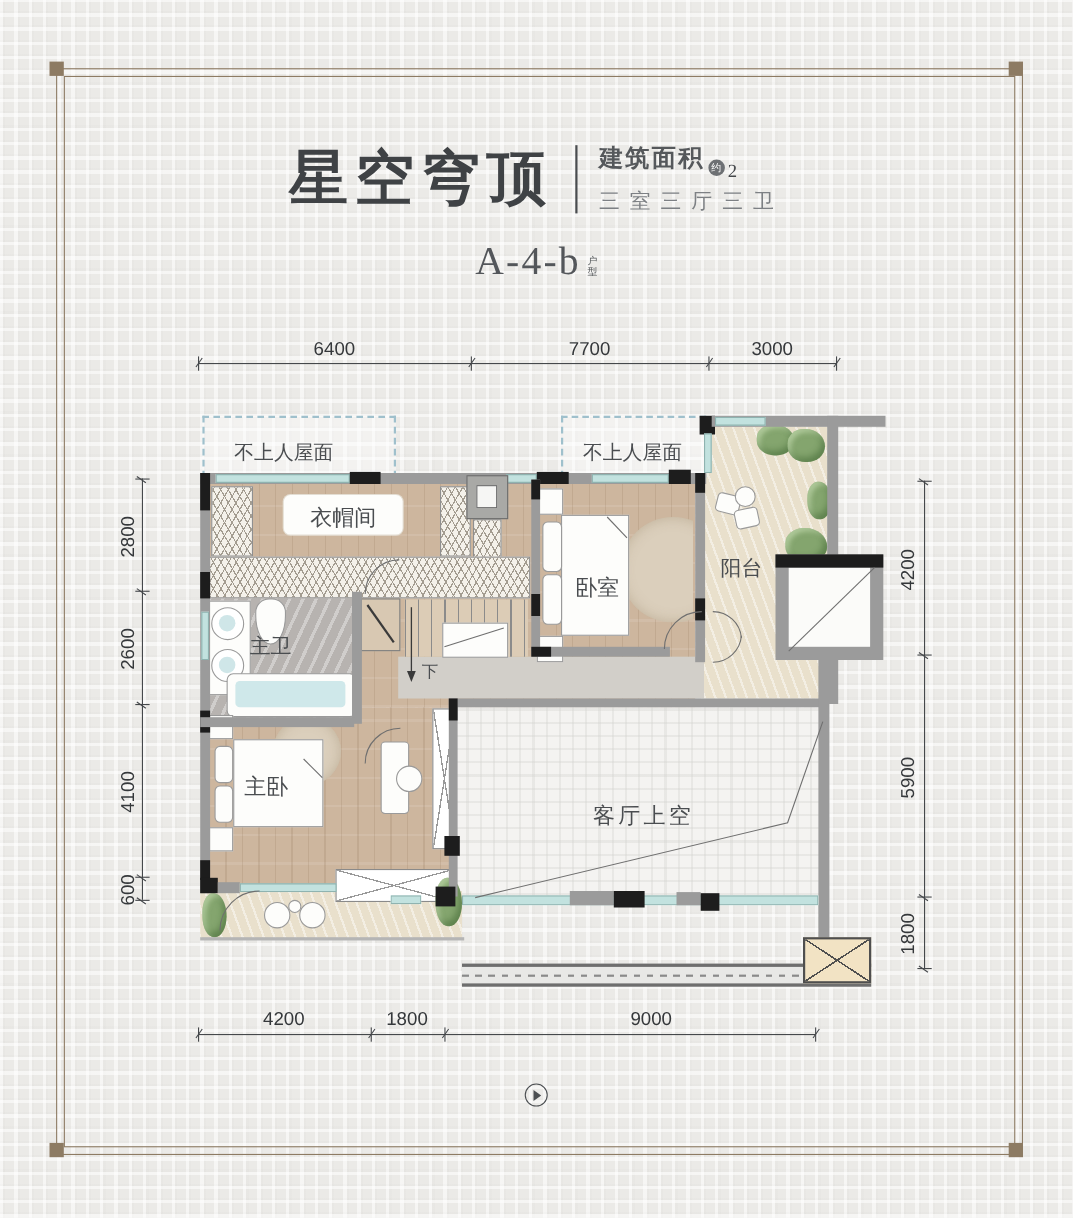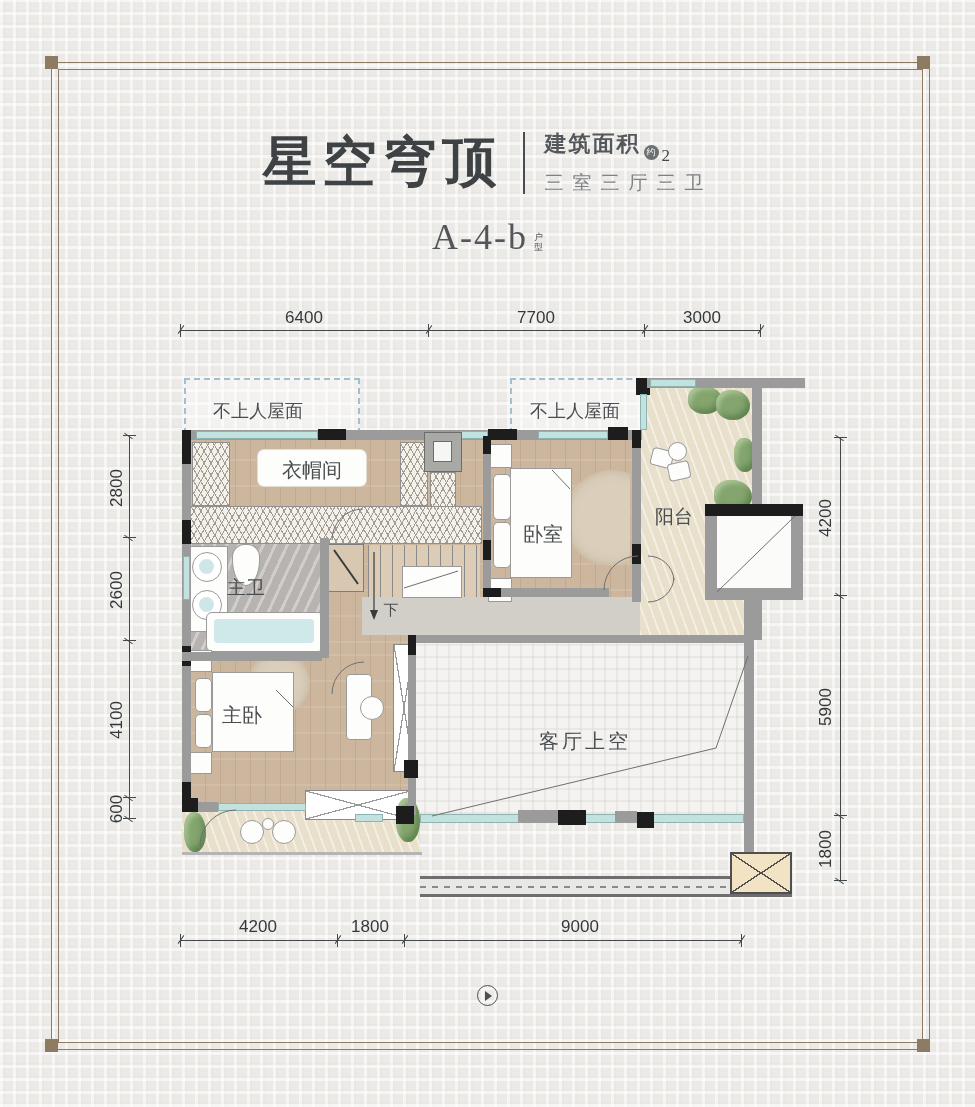--- a/index.html
+++ b/index.html
@@ -272,21 +272,21 @@
   <div class="abs dnum rot" style="left:776px;top:697px;">5900</div>
   <div class="abs dnum rot" style="left:776px;top:839px;">1800</div>
 
   <div class="abs dline" style="left:180px;top:940px;width:561px;height:1px;"></div>
   <div class="abs tkv" style="left:180px;top:934px;"></div>
   <div class="abs tkv" style="left:337px;top:934px;"></div>
   <div class="abs tkv" style="left:404px;top:934px;"></div>
   <div class="abs tkv" style="left:741px;top:934px;"></div>
   <div class="abs dnum" style="left:208px;top:917px;">4200</div>
   <div class="abs dnum" style="left:320px;top:917px;">1800</div>
-  <div class="abs dnum" style="left:530px;top:917px;">9000</div>
+  <div class="abs dnum" style="left:542px;top:917px;">9000</div>
 
   <div class="abs" style="left:0;top:985px;width:975px;display:flex;justify-content:center;align-items:center;">
     <span class="cap-ic">
         <span></span>
       </span>
   </div>
 
 </div>
 
 </body></html>

